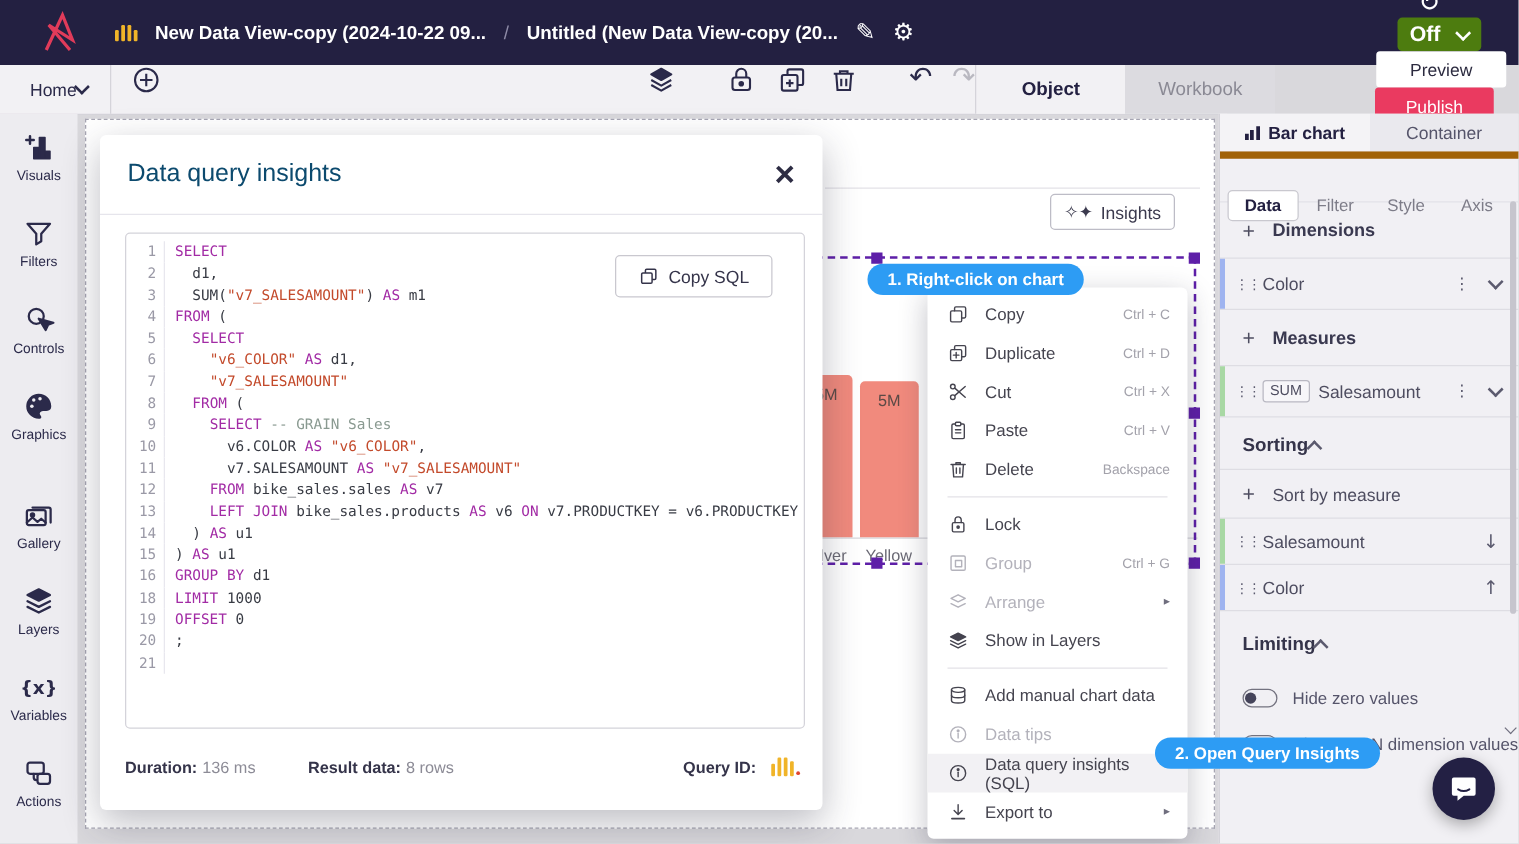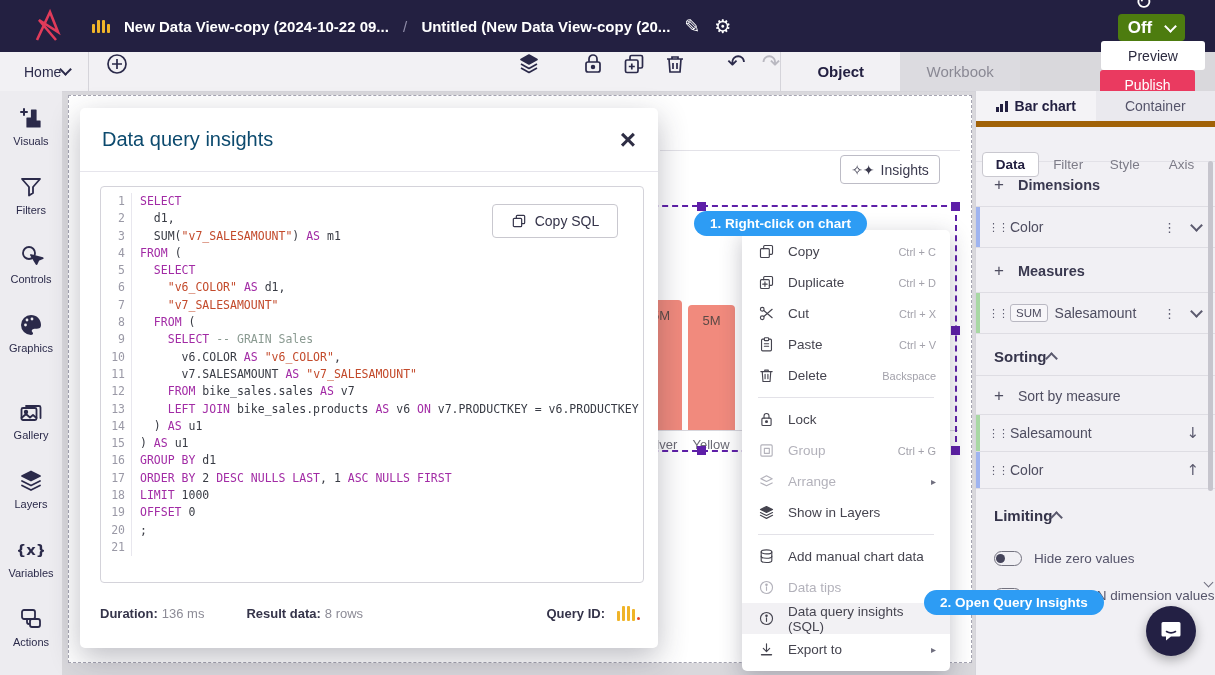--- a/index.html
+++ b/index.html
@@ -314,21 +314,20 @@
         <div class="code-line"><span class="ln">7</span><span class="lc"><span class="tok-i">    </span><span class="tok-s">"v7_SALESAMOUNT"</span></span></div>
         <div class="code-line"><span class="ln">8</span><span class="lc"><span class="tok-i">  </span><span class="tok-k">FROM</span><span class="tok-i"> (</span></span></div>
         <div class="code-line"><span class="ln">9</span><span class="lc"><span class="tok-i">    </span><span class="tok-k">SELECT</span><span class="tok-i"> </span><span class="tok-c">-- GRAIN Sales</span></span></div>
         <div class="code-line"><span class="ln">10</span><span class="lc"><span class="tok-i">      v6.COLOR </span><span class="tok-k">AS</span><span class="tok-i"> </span><span class="tok-s">"v6_COLOR"</span><span class="tok-i">,</span></span></div>
         <div class="code-line"><span class="ln">11</span><span class="lc"><span class="tok-i">      v7.SALESAMOUNT </span><span class="tok-k">AS</span><span class="tok-i"> </span><span class="tok-s">"v7_SALESAMOUNT"</span></span></div>
         <div class="code-line"><span class="ln">12</span><span class="lc"><span class="tok-i">    </span><span class="tok-k">FROM</span><span class="tok-i"> bike_sales.sales </span><span class="tok-k">AS</span><span class="tok-i"> v7</span></span></div>
         <div class="code-line"><span class="ln">13</span><span class="lc"><span class="tok-i">    </span><span class="tok-k">LEFT JOIN</span><span class="tok-i"> bike_sales.products </span><span class="tok-k">AS</span><span class="tok-i"> v6 </span><span class="tok-k">ON</span><span class="tok-i"> v7.PRODUCTKEY = v6.PRODUCTKEY</span></span></div>
         <div class="code-line"><span class="ln">14</span><span class="lc"><span class="tok-i">  ) </span><span class="tok-k">AS</span><span class="tok-i"> u1</span></span></div>
         <div class="code-line"><span class="ln">15</span><span class="lc"><span class="tok-i">) </span><span class="tok-k">AS</span><span class="tok-i"> u1</span></span></div>
         <div class="code-line"><span class="ln">16</span><span class="lc"><span class="tok-k">GROUP BY</span><span class="tok-i"> d1</span></span></div>
-        <div class="code-line"><span class="ln">17</span><span class="lc"><span class="tok-k">ORDER BY</span><span class="tok-i"> 2 </span><span class="tok-k">DESC NULLS LAST</span><span class="tok-i">, 1 </span><span class="tok-k">ASC NULLS FIRST</span></span></div>
         <div class="code-line"><span class="ln">18</span><span class="lc"><span class="tok-k">LIMIT</span><span class="tok-i"> 1000</span></span></div>
         <div class="code-line"><span class="ln">19</span><span class="lc"><span class="tok-k">OFFSET</span><span class="tok-i"> 0</span></span></div>
         <div class="code-line"><span class="ln">20</span><span class="lc"><span class="tok-i">;</span></span></div>
         <div class="code-line"><span class="ln">21</span><span class="lc"><span class="tok-i"></span></span></div>
       </div>
     <div id="copy-sql">
       <svg width="16" height="16" viewBox="0 0 24 24" fill="none" stroke="#35344a" stroke-width="1.8">
           <path d="M8 8V5a1.5 1.5 0 011.5-1.5H19A1.5 1.5 0 0120.5 5v9.5A1.5 1.5 0 0119 16h-3"></path>
           <rect x="3.5" y="8" width="12.5" height="12.5" rx="1.5"></rect>
         </svg>

